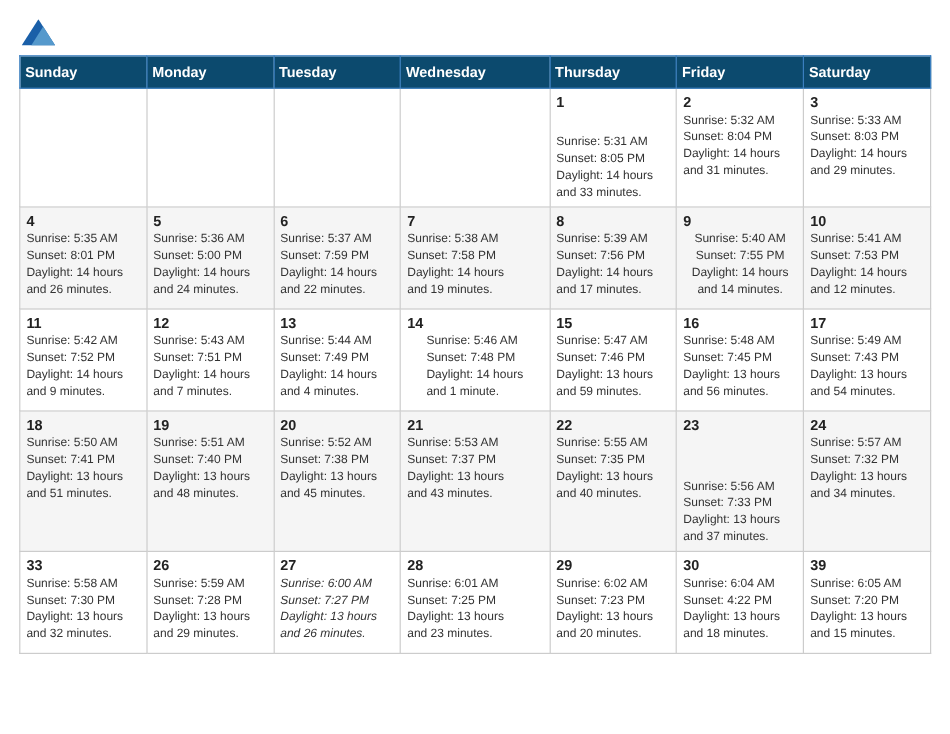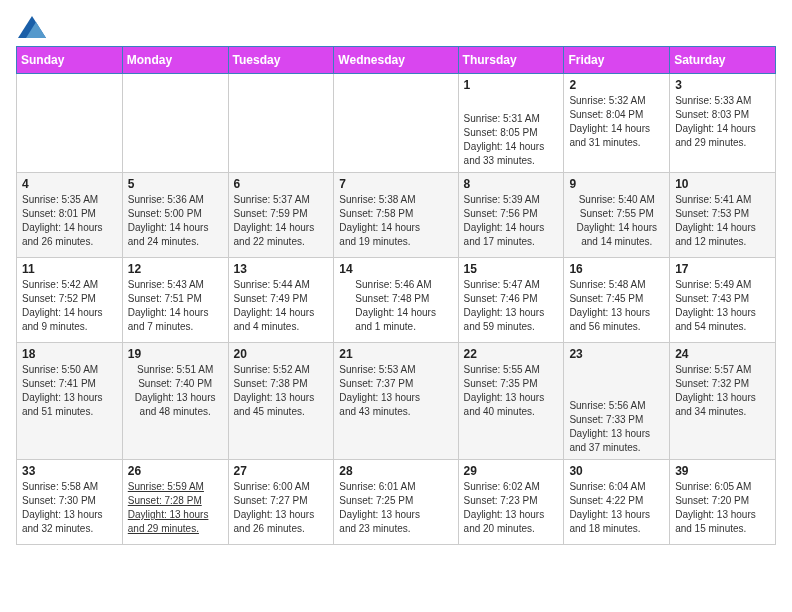--- a/index.html
+++ b/index.html
@@ -47,21 +47,21 @@
     .calendar-subtitle {
       font-size: 14px;
       color: #555;
     }
     .calendar-table {
       width: 100%;
       border-collapse: collapse;
       font-size: 11px;
     }
     .calendar-table thead tr {
-      background-color: #d946ef;
+      background-color: #0c4a6e;
       color: #fff;
     }
     .calendar-table thead th {
       padding: 6px 4px;
       text-align: left;
       font-size: 12px;
       font-weight: bold;
       border: 1px solid #3a7ebf;
     }
     .calendar-table tbody tr {
@@ -260,21 +260,21 @@
       <tr>
         <td>
           <div class="day-number">18</div>
           <div class="day-info" style="white-space: pre-line;">Sunrise: 5:50 AM
 Sunset: 7:41 PM
 Daylight: 13 hours
 and 51 minutes.</div>
         </td>
         <td>
           <div class="day-number">19</div>
-          <div class="day-info" style="white-space: pre-line; text-align: center;">Sunrise: 5:51 AM
+          <div class="day-info" style="white-space: pre-line;">Sunrise: 5:51 AM
 Sunset: 7:40 PM
 Daylight: 13 hours
 and 48 minutes.</div>
         </td>
         <td>
           <div class="day-number">20</div>
           <div class="day-info" style="white-space: pre-line;">Sunrise: 5:52 AM
 Sunset: 7:38 PM
 Daylight: 13 hours
 and 45 minutes.</div>
@@ -311,28 +311,28 @@
       <tr>
         <td>
           <div class="day-number">33</div>
           <div class="day-info" style="white-space: pre-line;">Sunrise: 5:58 AM
 Sunset: 7:30 PM
 Daylight: 13 hours
 and 32 minutes.</div>
         </td>
         <td>
           <div class="day-number">26</div>
-          <div class="day-info" style="white-space: pre-line; text-decoration: underline;">Sunrise: 5:59 AM
+          <div class="day-info" style="white-space: pre-line;">Sunrise: 5:59 AM
 Sunset: 7:28 PM
 Daylight: 13 hours
 and 29 minutes.</div>
         </td>
         <td>
           <div class="day-number">27</div>
-          <div class="day-info" style="white-space: pre-line;">Sunrise: 6:00 AM
+          <div class="day-info" style="white-space: pre-line; font-style: italic;">Sunrise: 6:00 AM
 Sunset: 7:27 PM
 Daylight: 13 hours
 and 26 minutes.</div>
         </td>
         <td>
           <div class="day-number">28</div>
           <div class="day-info" style="white-space: pre-line;">Sunrise: 6:01 AM
 Sunset: 7:25 PM
 Daylight: 13 hours
 and 23 minutes.</div>

